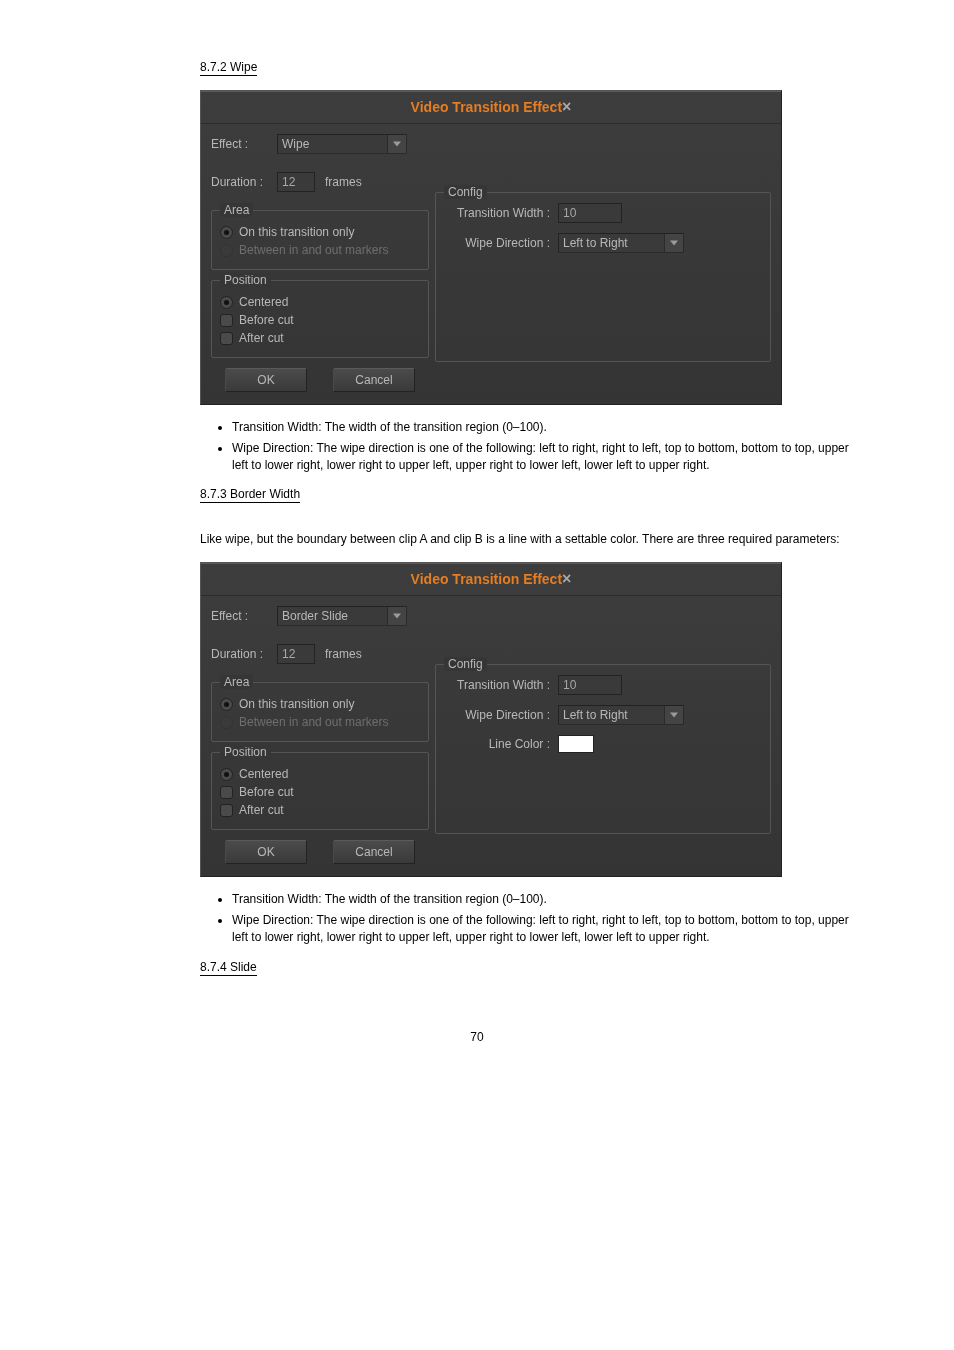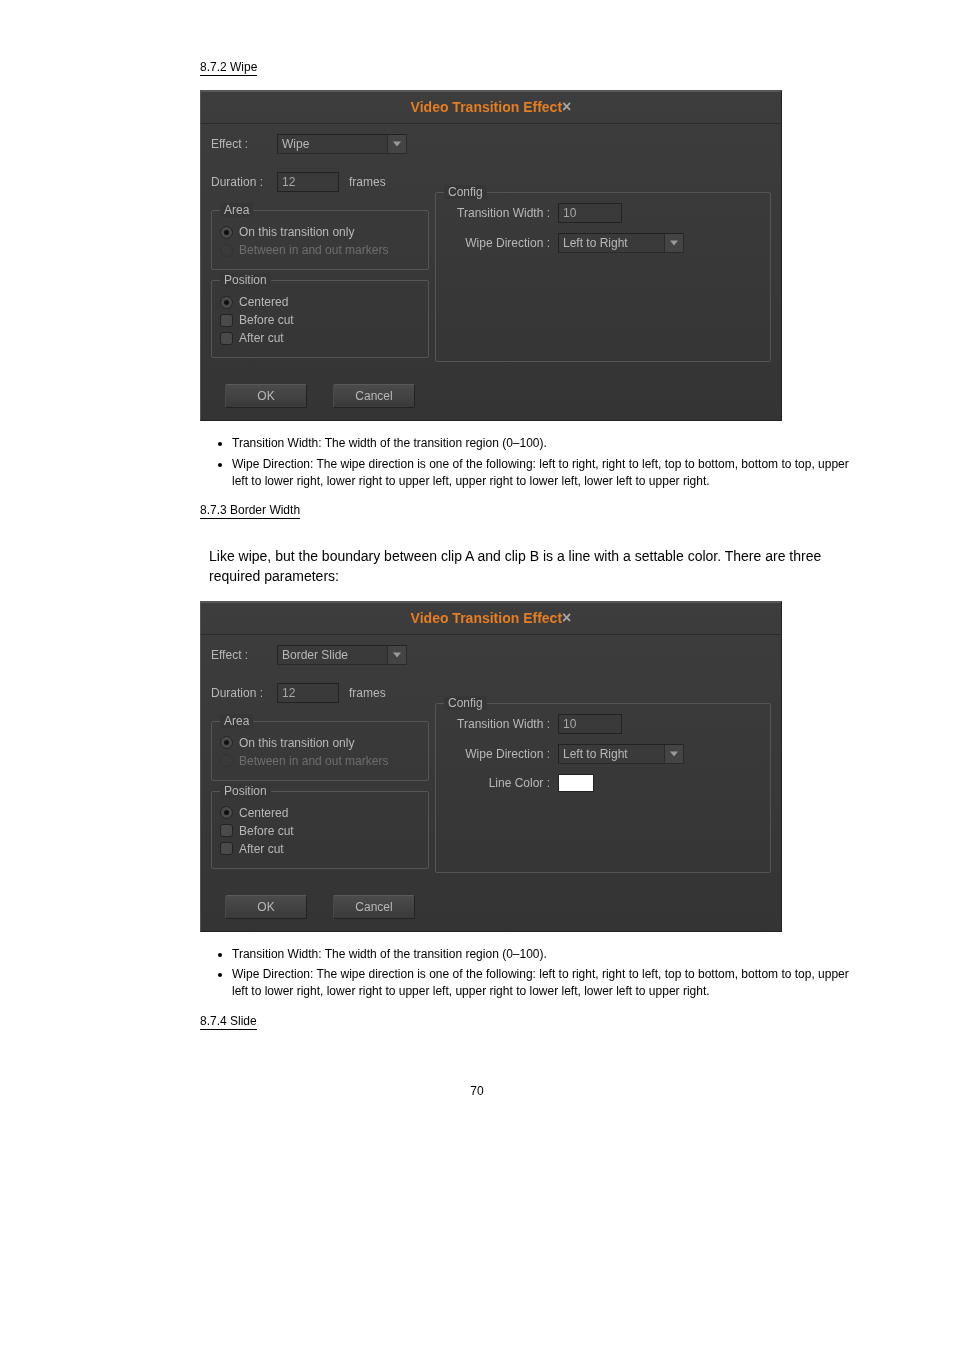--- a/index.html
+++ b/index.html
@@ -27,24 +27,24 @@
   }
   .section-heading {
     font-size: 12px;
     font-weight: normal;
     border-bottom: 1px solid #000;
     display: inline-block;
     margin: 0 0 14px 0;
     padding-bottom: 1px;
   }
   .body-text {
-    font-size: 14px;
+    font-size: 12px;
     line-height: 1.4;
     max-width: 650px;
-    margin: 14px 9px;
+    margin: 14px 0;
   }
   ul.doc-bullets {
     margin: 8px 0 14px 0;
     padding-left: 32px;
     max-width: 650px;
   }
   ul.doc-bullets li {
     font-size: 12px;
     line-height: 1.4;
     margin-bottom: 4px;
@@ -134,21 +134,21 @@
   .chev svg {
     width: 8px;
     height: 6px;
   }
   .num-input {
     background: #3a3a3a;
     border: 1px solid #222;
     color: #a7a7a7;
     font-size: 12px;
     height: 20px;
-    width: 62px;
+    width: 38px;
     padding: 0 4px;
     box-sizing: border-box;
     display: flex;
     align-items: center;
   }
   .unit {
     color: #b8b8b8;
     font-size: 12px;
   }
   .fieldset {
@@ -199,21 +199,21 @@
     border-radius: 3px;
   }
   .radio.disabled {
     background: #3a3a3a;
     border-color: #333;
   }
   .button-row {
     display: flex;
     gap: 26px;
     justify-content: center;
-    margin-top: 16px;
+    margin-top: 0;
   }
   .dlg-btn {
     background: linear-gradient(#4b4b4b, #3a3a3a);
     border: 1px solid #222;
     border-top-color: #5a5a5a;
     border-left-color: #4a4a4a;
     color: #b8b8b8;
     font-size: 12px;
     height: 22px;
     width: 80px;

